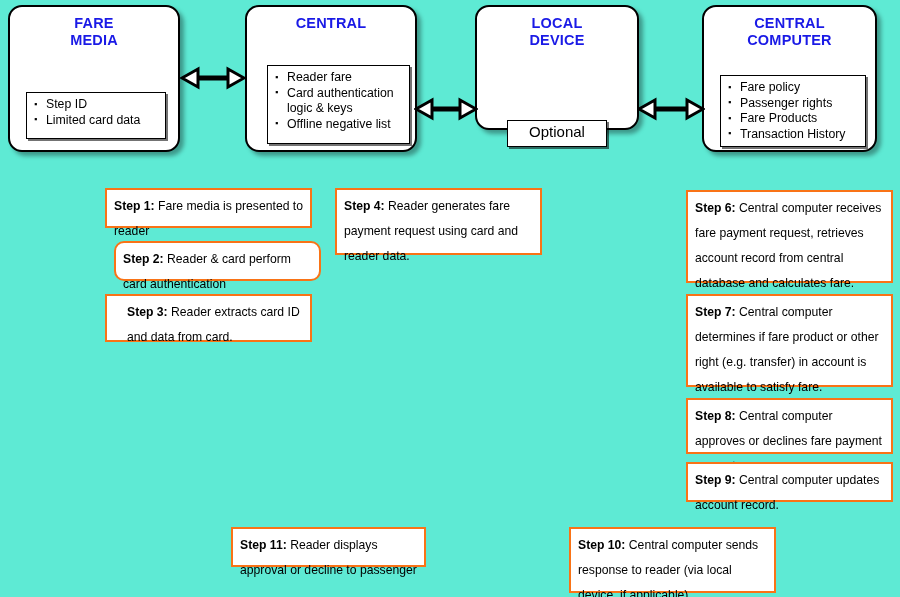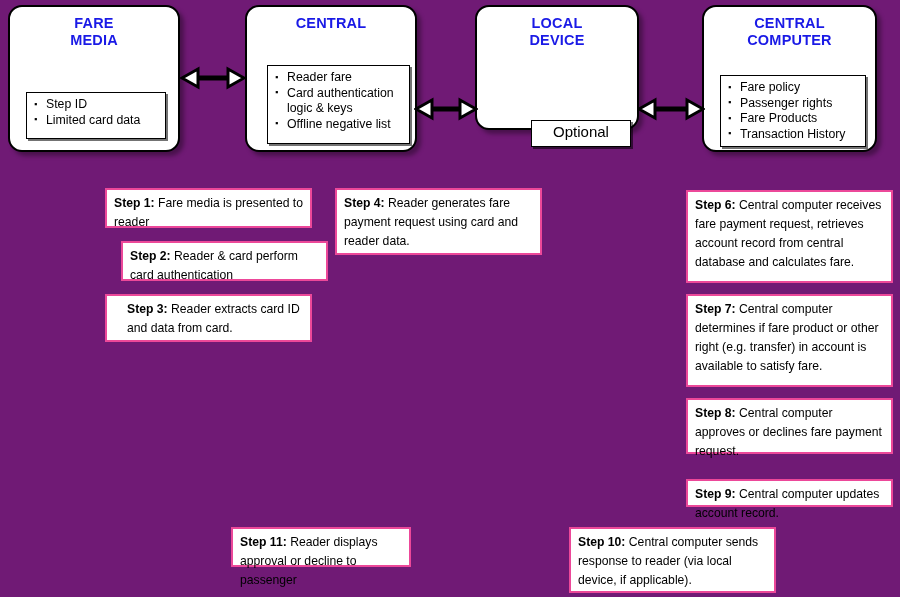--- a/index.html
+++ b/index.html
@@ -7,21 +7,21 @@
     padding: 0;
     background: #ffffff;
   }
   body {
     font-family: "Liberation Sans", sans-serif;
   }
   #canvas {
     position: relative;
     width: 900px;
     height: 597px;
-    background: #701a75;
+    background: #5eead4;
     overflow: hidden;
   }
 
   
   .entity {
     position: absolute;
     box-sizing: border-box;
     background: #ffffff;
     border: 2.5px solid #000000;
     border-radius: 14px;
@@ -71,37 +71,36 @@
 
   .optional-box {
     position: absolute;
     box-sizing: border-box;
     background: #ffffff;
     border: 1.8px solid #000000;
     box-shadow: 2px 2px 0px rgba(0,0,0,0.55);
     text-align: center;
     font-size: 15px;
     line-height: 21px;
-    margin-left: 24px;
   }
 
   
   .arrow {
     position: absolute;
   }
 
   
   .step {
     position: absolute;
     box-sizing: border-box;
     background: #ffffff;
-    border: 2px solid #ec4899;
+    border: 2px solid #f97316;
     padding: 4px 7px 4px 7px;
     font-size: 12.2px;
-    line-height: 19px;
+    line-height: 25px;
     color: #000000;
   }
   .step .lbl {
     font-weight: bold;
   }
 </style>
 </head>
 <body>
 
 <div id="canvas">
@@ -163,21 +162,21 @@
   <svg class="arrow" style="left:637px; top:93px;" width="68" height="32" viewBox="0 0 68 32">
     <line x1="14" y1="16" x2="54" y2="16" stroke="#000" stroke-width="5"></line>
     <polygon points="2,16 18,7 18,25" fill="#fff" stroke="#000" stroke-width="3" stroke-linejoin="miter"></polygon>
     <polygon points="66,16 50,7 50,25" fill="#fff" stroke="#000" stroke-width="3" stroke-linejoin="miter"></polygon>
   </svg>
 
   <div class="step" style="left:105px; top:188px; width:207px; height:40px;">
     <span class="lbl">Step 1:</span><span> Fare media is presented to reader</span>
   </div>
 
-  <div class="step" style="left:121px; top:241px; width:207px; height:40px;">
+  <div class="step" style="left:114px; top:241px; width:207px; height:40px;border-radius:10px;">
     <span class="lbl">Step 2:</span><span> Reader &amp; card perform card authentication</span>
   </div>
 
   <div class="step" style="left:105px; top:294px; width:207px; height:48px;padding-left:20px;">
     <span class="lbl">Step 3:</span><span> Reader extracts card ID and data from card.</span>
   </div>
 
   <div class="step" style="left:335px; top:188px; width:207px; height:67px;">
     <span class="lbl">Step 4:</span><span> Reader generates fare payment request using card and reader data.</span>
   </div>
@@ -188,25 +187,25 @@
   </div>
 
   <div class="step" style="left:686px; top:294px; width:207px; height:93px;">
     <span class="lbl">Step 7:</span><span> Central computer determines if fare product or other right (e.g. transfer) in account is available to satisfy fare.</span>
   </div>
 
   <div class="step" style="left:686px; top:398px; width:207px; height:56px;">
     <span class="lbl">Step 8:</span><span> Central computer approves or declines fare payment request.</span>
   </div>
 
-  <div class="step" style="left:686px; top:479px; width:207px; height:28px;">
+  <div class="step" style="left:686px; top:462px; width:207px; height:40px;">
     <span class="lbl">Step 9:</span><span> Central computer updates account record.</span>
   </div>
 
   <div class="step" style="left:569px; top:527px; width:207px; height:66px;">
     <span class="lbl">Step 10:</span><span> Central computer sends response to reader (via local device, if applicable).</span>
   </div>
 
-  <div class="step" style="left:231px; top:527px; width:180px; height:40px;">
+  <div class="step" style="left:231px; top:527px; width:195px; height:40px;">
     <span class="lbl">Step 11:</span><span> Reader displays approval or decline to passenger</span>
   </div>
 
 </div>
 
 </body></html>

